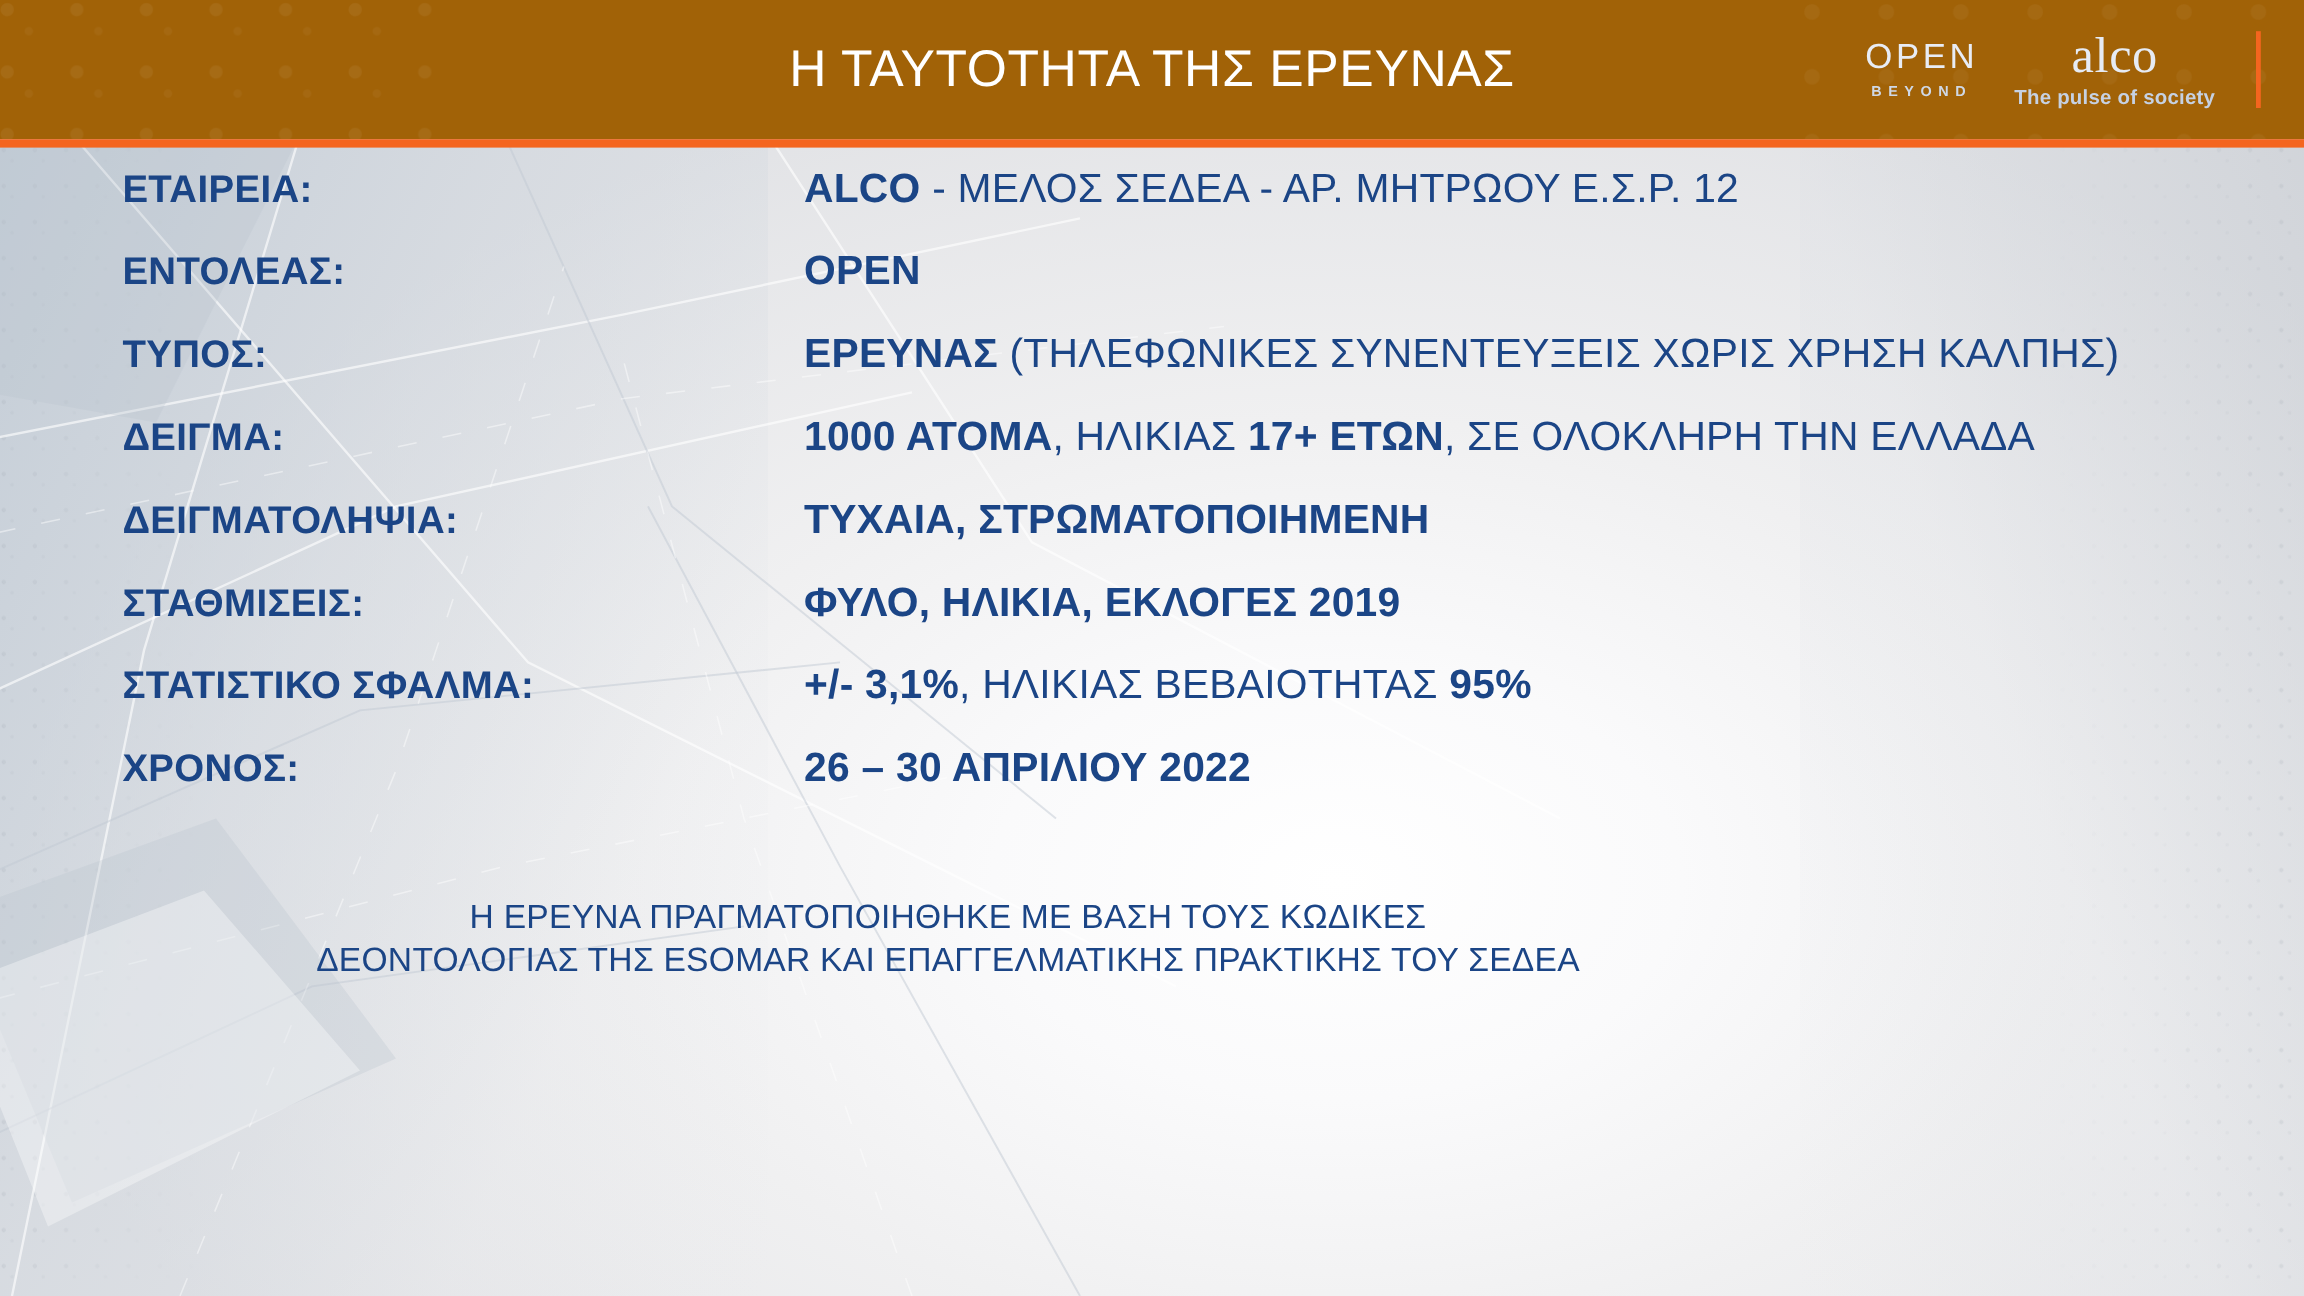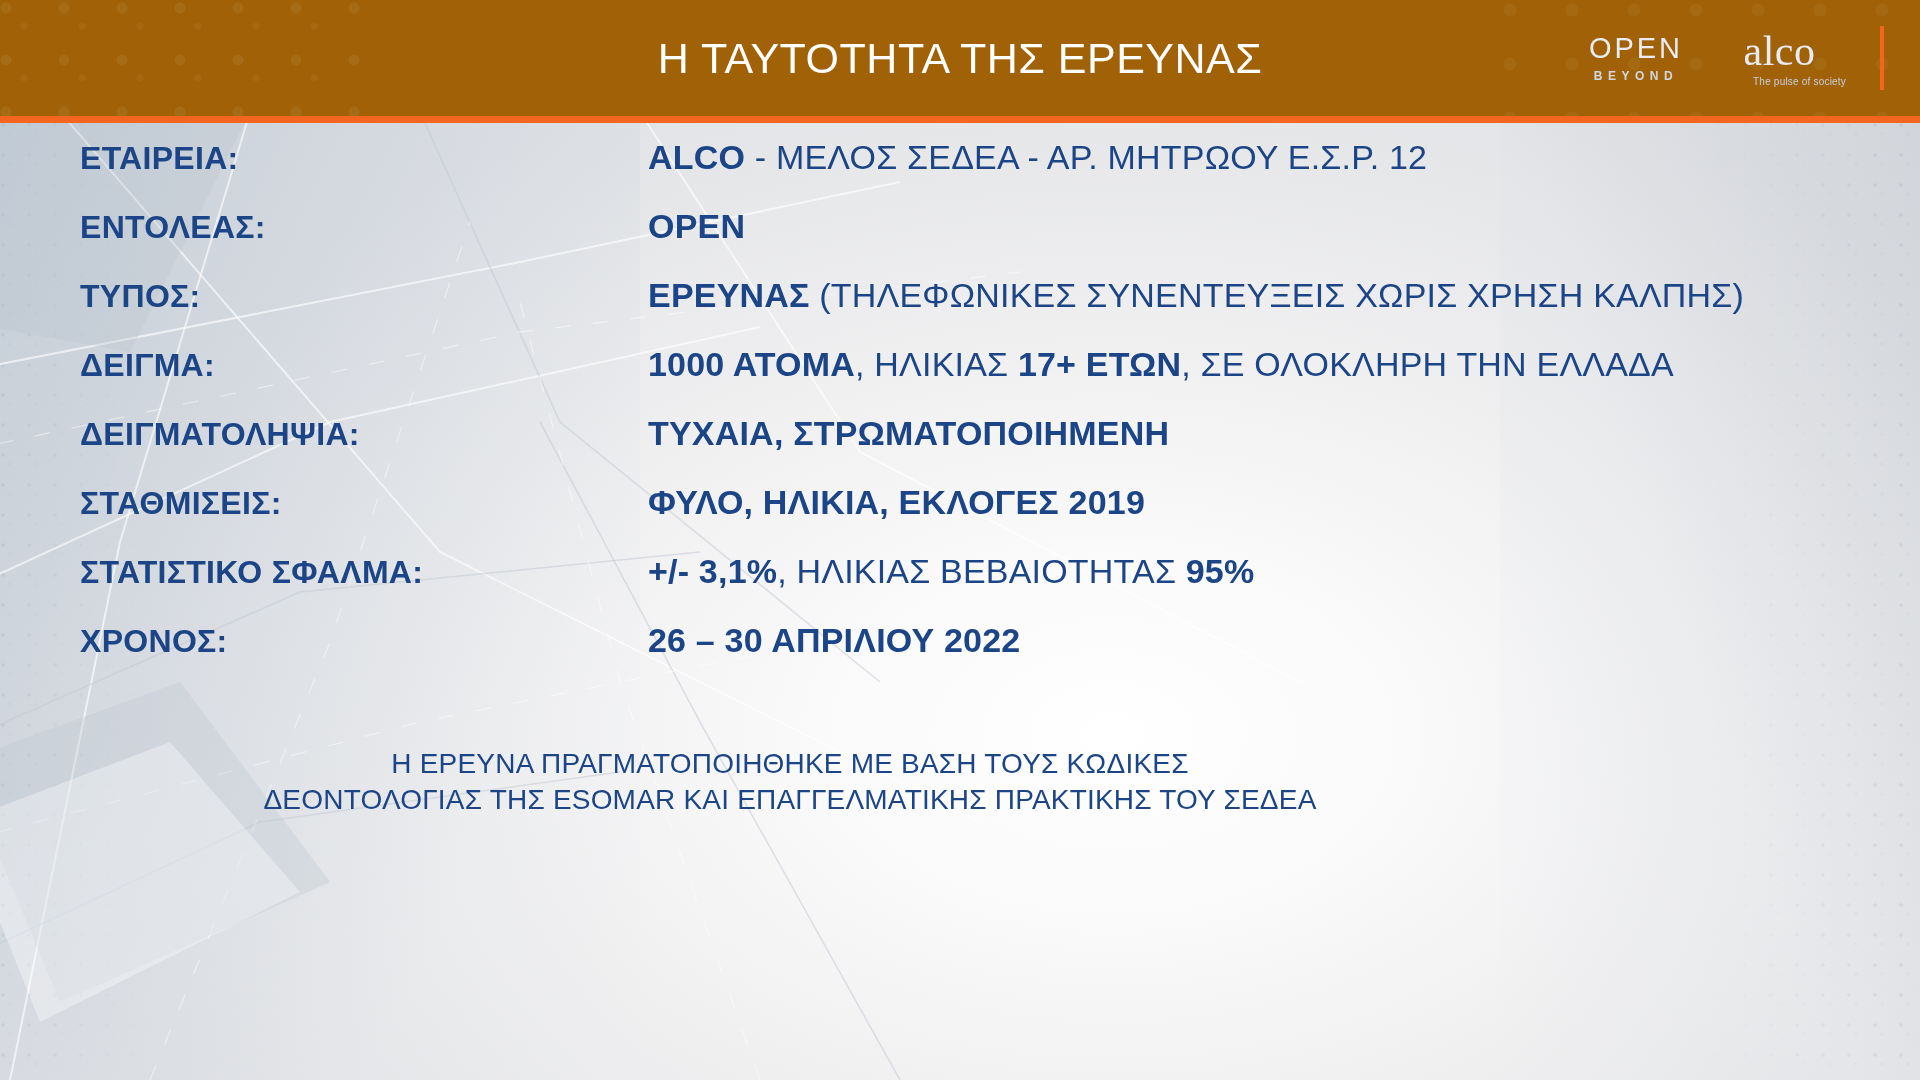--- a/index.html
+++ b/index.html
@@ -83,31 +83,31 @@
   }
   .open-logo-sub{
     color:#cfd8e6; font-size:12px; font-weight:700; letter-spacing:5.5px; line-height:1;
   }
   .alco-logo{ display:flex; flex-direction:column; align-items:center; gap:5px; }
   .alco-logo-mark{
     color:#e6ebf4; font-family:"Liberation Serif", serif; font-size:42px;
     font-weight:400; line-height:1; letter-spacing:.5px;
   }
   .alco-logo-sub{
-    color:#c6d1e2; font-size:10px; font-weight:400; letter-spacing:.2px; line-height:1;margin-left:40px;
+    color:#c6d1e2; font-size:17px; font-weight:700; letter-spacing:.2px; line-height:1;
   }
   .logo-bar{ width:4px; height:64px; background:#f4651f; margin-left:4px; }
 
   
   .content{ position:absolute; left:0; top:116px; width:1920px; bottom:0; }
   .rows{ position:absolute; left:0; top:22px; width:1920px; }
   .row{
     display:flex; align-items:baseline;
     height:69px;
-    padding-left:80px;
+    padding-left:102px;
     white-space:nowrap;
   }
   .row-label{
     width:568px; flex:0 0 568px;
     color:#1b4586; font-size:32px; font-weight:700; letter-spacing:.3px;
   }
   .row-value{
     color:#1b4586; font-size:34px; font-weight:400; letter-spacing:.2px;
   }
   .row-value b{ font-weight:700; }

